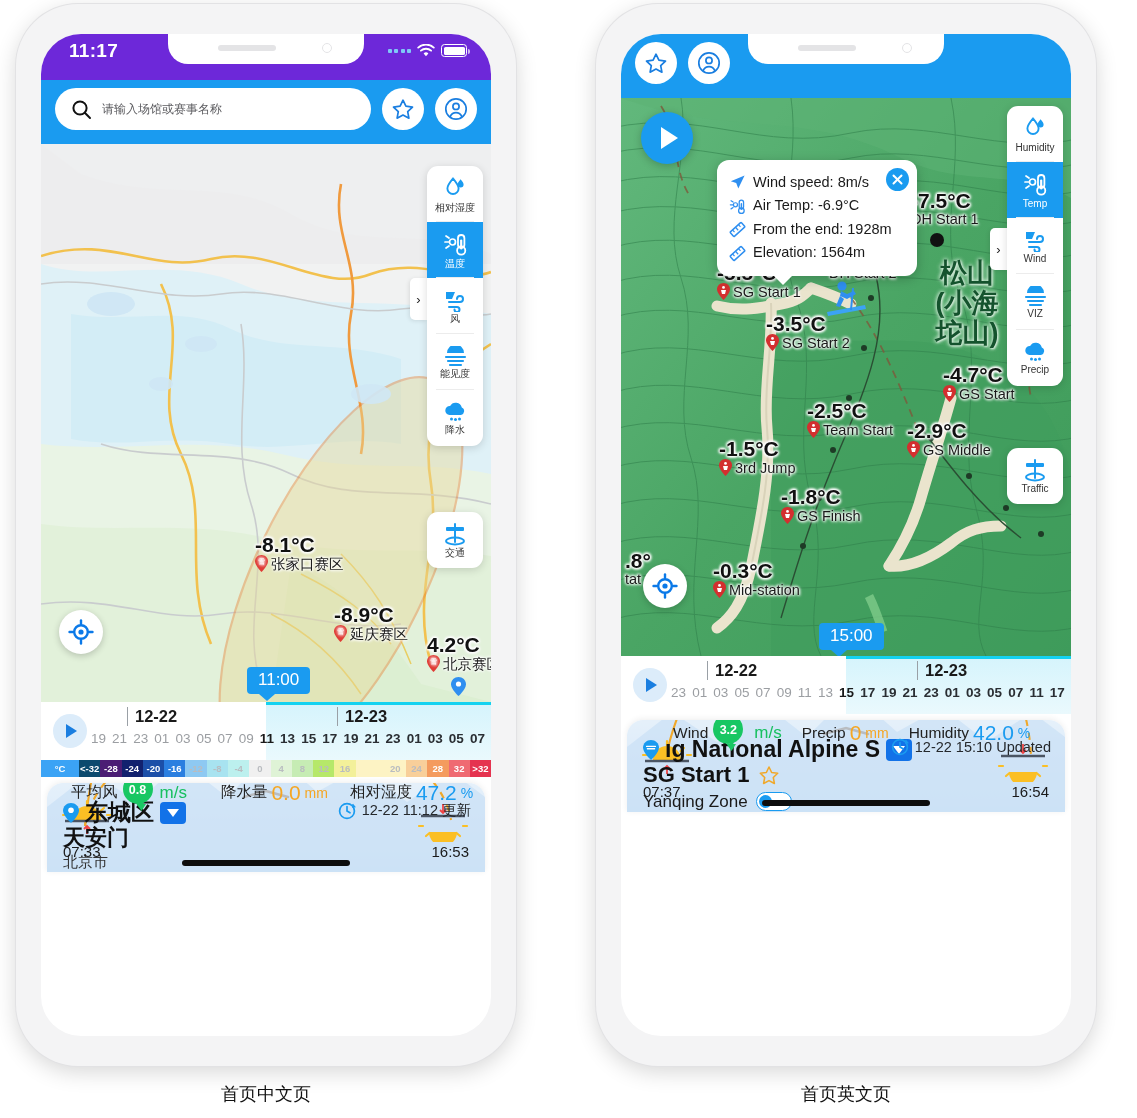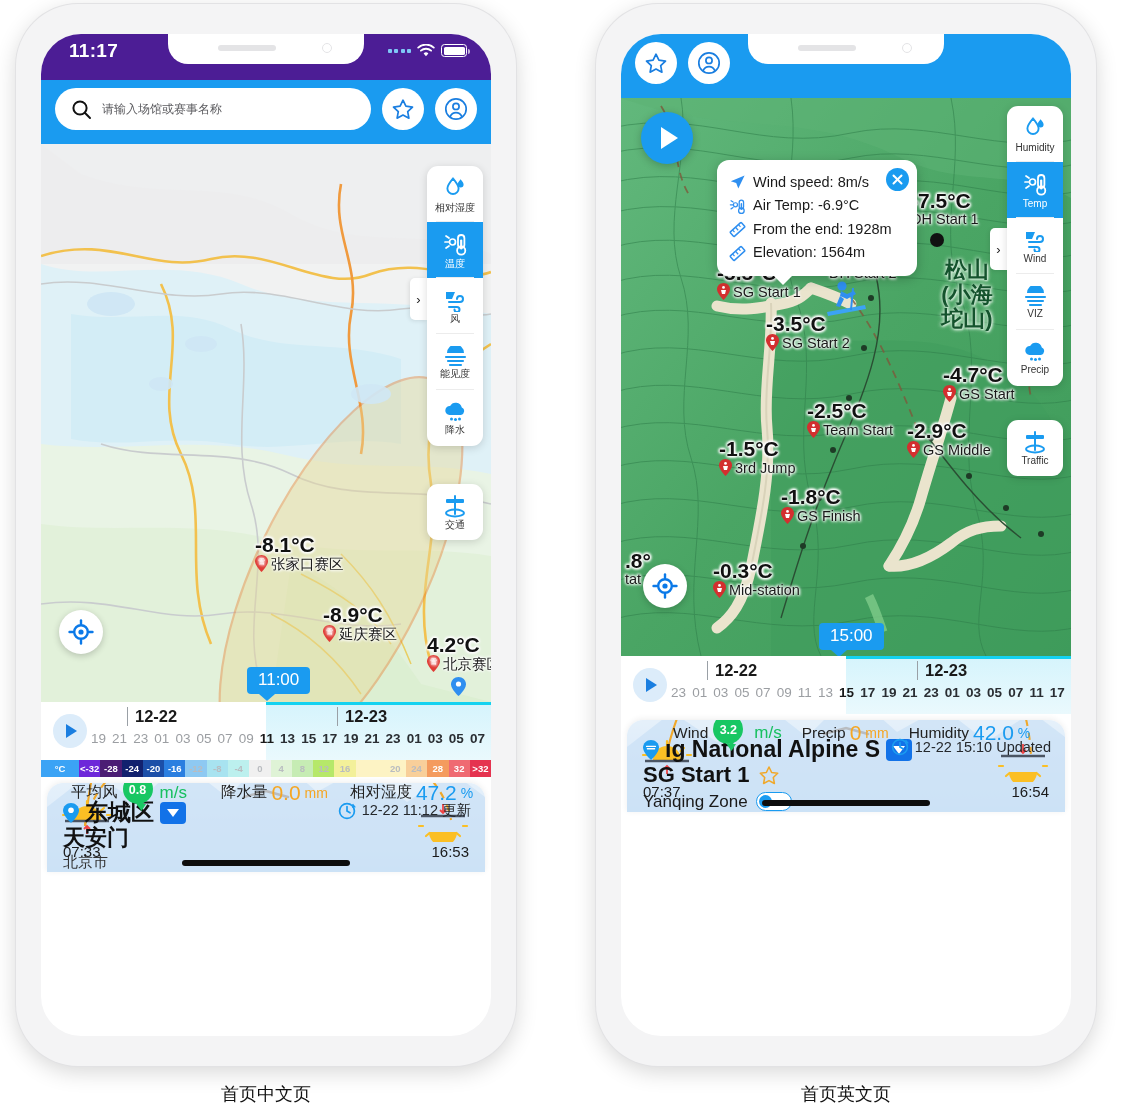--- a/index.html
+++ b/index.html
@@ -41,21 +41,21 @@
     position: absolute; left: 50px; top: 11px; width: 58px; height: 6px;
     border-radius: 3px; background: #e4e4e6;
   }
   .notch .cam {
     position: absolute; right: 32px; top: 9px; width: 10px; height: 10px;
     border-radius: 50%; background: #fff; border: 1.5px solid #e4e4e6;
   }
 
   
   .statusbar {
-    position: relative; height: 46px; background: #4c1d95;
+    position: relative; height: 46px; background: #6d28d9;
     display: flex; align-items: flex-start; justify-content: space-between;
     padding: 6px 24px 0 28px; z-index: 30;
   }
   .statusbar .clock { font-size: 19px; font-weight: bold; color: #fff; letter-spacing: .3px; }
   .status-right { display: flex; align-items: center; gap: 6px; padding-top: 4px; }
   .dots { display: flex; gap: 2.5px; }
   .dots i { width: 4px; height: 4px; border-radius: 1px; background: #7fc8f7; display: block; }
   .wifi { width: 18px; height: 13px; position: relative; }
   .batt {
     width: 26px; height: 13px; border: 1.6px solid #fff; border-radius: 3.5px;
@@ -116,21 +116,21 @@
   }
   .layer-item .lbl { font-size: 10px; color: #333; line-height: 1; white-space: nowrap; }
   .layer-item.active { background: #1a9bf0; }
   .layer-item.active .lbl { color: #fff; }
   .layer-item.sep::after {
     content:""; position: absolute; left: 9px; right: 9px; bottom: 0; height: 1px; background: #ececec;
   }
   .layer-single {
     position: absolute; right: 8px; width: 56px; height: 56px; background: #fff;
     border-radius: 11px; z-index: 16; box-shadow: 0 2px 8px rgba(0,0,0,.15);
-    display: flex; flex-direction: column; align-items: center; justify-content: center; gap: 2px;
+    display: flex; flex-direction: column; align-items: center; justify-content: center; gap: 2px; margin-top: 28px;
   }
   .layer-single .lbl { font-size: 10px; color: #333; line-height: 1; }
   .panel-toggle {
     position: absolute; right: 64px; width: 17px; height: 42px;
     background: #fff; border-radius: 5px 0 0 5px; z-index: 15;
     display: flex; align-items: center; justify-content: center;
     font-size: 13px; color: #222; box-shadow: -1px 1px 4px rgba(0,0,0,.10);
   }
 
   
@@ -142,21 +142,21 @@
   }
   .map-lbl .n {
     font-size: 14.5px; color: #1a1a1a; display: flex; align-items: center; gap: 3px;
     text-shadow: 0 0 3px #fff, 0 0 3px #fff, 1px 1px 3px #fff, -1px -1px 3px #fff;
     line-height: 1.1;
   }
   .pin {
     width: 13px; height: 17px; flex: 0 0 auto; position: relative; top: -1px;
   }
   .mapname-cn {
-    position: absolute; z-index: 9; font-size: 22px; color: #14532d; font-weight: bold;
+    position: absolute; z-index: 9; font-size: 27px; color: #14532d; font-weight: bold;
     line-height: 1.12; text-align: center;
     text-shadow: 0 0 4px #cfe8d5, 0 0 4px #cfe8d5, 1px 1px 2px #d8efdd;
   }
 
   
   .tooltip {
     position: absolute; z-index: 20; background: #fff; border-radius: 12px;
     padding: 11px 14px 11px 12px; box-shadow: 0 3px 12px rgba(0,0,0,.22); min-width: 200px;
   }
   .tooltip .row { display: flex; align-items: center; gap: 7px; font-size: 14.5px; color: #1a1a1a; line-height: 1.62; }
@@ -465,21 +465,21 @@
           <div class="n">
             <span class="pin">
                 <svg width="13" height="17" viewBox="0 0 13 17">
                   <path d="M6.5 0C2.9 0 0 2.8 0 6.3 0 10.8 6.5 17 6.5 17S13 10.8 13 6.3C13 2.8 10.1 0 6.5 0Z" fill="#e03b35"></path>
                   <text x="6.5" y="9" font-size="7" fill="#fff" text-anchor="middle">雪</text>
                 </svg>
               </span>
             <span>张家口赛区</span>
           </div>
         </div>
-        <div class="map-lbl" style="left:282px; top:460px">
+        <div class="map-lbl" style="left:293px; top:460px">
           <div class="t">-8.9°C</div>
           <div class="n">
             <span class="pin">
                 <svg width="13" height="17" viewBox="0 0 13 17">
                   <path d="M6.5 0C2.9 0 0 2.8 0 6.3 0 10.8 6.5 17 6.5 17S13 10.8 13 6.3C13 2.8 10.1 0 6.5 0Z" fill="#e03b35"></path>
                   <text x="6.5" y="9" font-size="7" fill="#fff" text-anchor="middle">雪</text>
                 </svg>
               </span>
             <span>延庆赛区</span>
           </div>
@@ -536,21 +536,21 @@
               <span class="fut">03</span>
               <span class="fut">05</span>
               <span class="fut">07</span>
             </div>
         </div>
       </div>
 
       <div class="legend">
         <div class="cell unit">°C</div>
         <div class="legend-stops" style="display:flex;flex:1">
-            <div class="cell" style="background: #6d28d9; color: rgb(255, 255, 255);">&lt;-32</div>
+            <div class="cell" style="background: #0c4a6e; color: rgb(255, 255, 255);">&lt;-32</div>
             <div class="cell" style="background: rgb(75, 29, 116); color: rgb(255, 255, 255);">-28</div>
             <div class="cell" style="background: rgb(18, 33, 110); color: rgb(255, 255, 255);">-24</div>
             <div class="cell" style="background: rgb(28, 79, 168); color: rgb(255, 255, 255);">-20</div>
             <div class="cell" style="background: rgb(43, 127, 224); color: rgb(255, 255, 255);">-16</div>
             <div class="cell" style="background: rgb(142, 201, 242); color: rgb(185, 188, 192);">-12</div>
             <div class="cell" style="background: rgb(168, 227, 240); color: rgb(185, 188, 192);">-8</div>
             <div class="cell" style="background: rgb(188, 240, 238); color: rgb(185, 188, 192);">-4</div>
             <div class="cell" style="background: rgb(240, 240, 240); color: rgb(185, 188, 192);">0</div>
             <div class="cell" style="background: rgb(223, 243, 214); color: rgb(185, 188, 192);">4</div>
             <div class="cell" style="background: rgb(198, 236, 180); color: rgb(185, 188, 192);">8</div>

